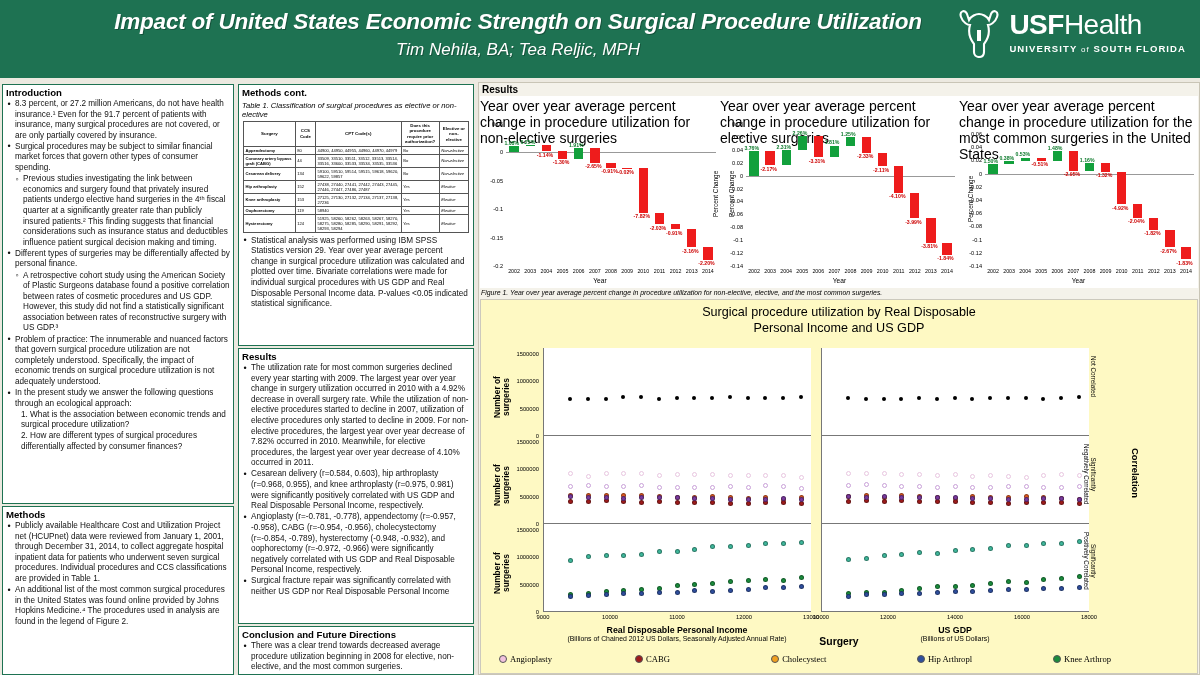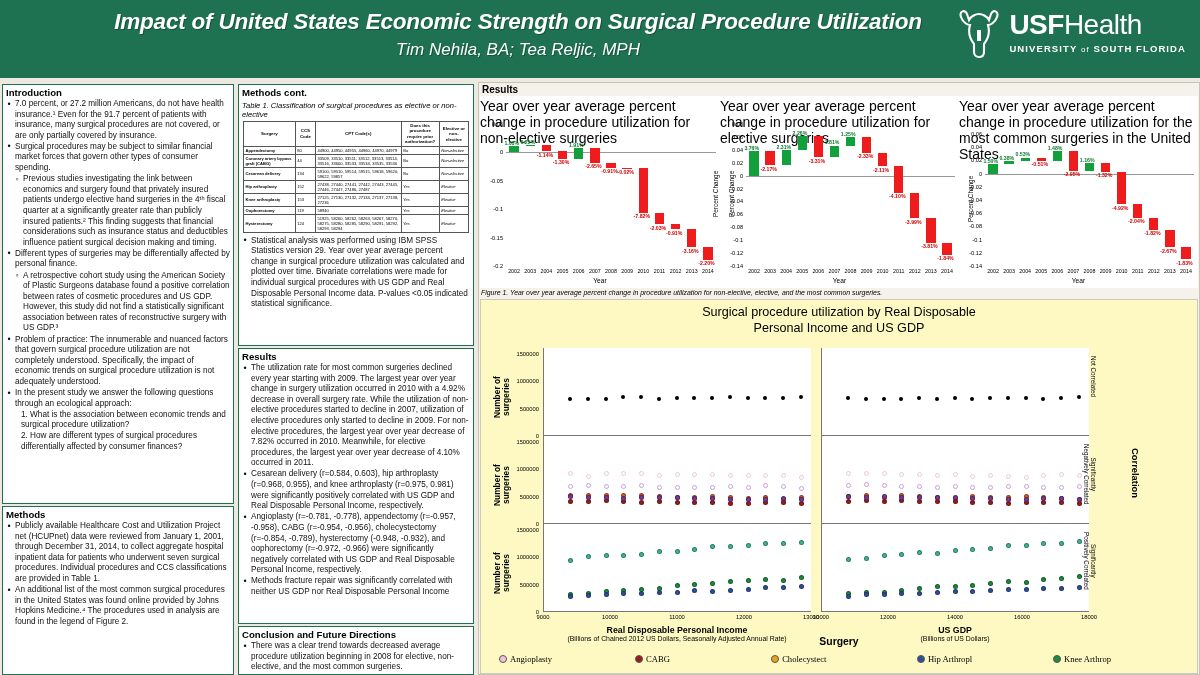--- a/index.html
+++ b/index.html
@@ -215,21 +215,21 @@
         <span class="of">of</span>
         <span>SOUTH FLORIDA</span>
       </div>
     </div>
   </div>
 </div>
 
 <div class="panel" id="p-intro" style="left:2px;top:84px;width:232px;height:420px;">
   <h2>Introduction</h2>
   <ul class="bl" id="intro-list">
-      <li class="bl-item b">7.0 percent, or 27.2 million Americans, do not have health insurance.¹ Even for the 91.7 percent of patients with insurance, many surgical procedures are not covered, or are only partially covered by insurance.</li>
+      <li class="bl-item b">8.3 percent, or 27.2 million Americans, do not have health insurance.¹ Even for the 91.7 percent of patients with insurance, many surgical procedures are not covered, or are only partially covered by insurance.</li>
       <li class="bl-item b">Surgical procedures may be subject to similar financial market forces that govern other types of consumer spending.</li>
       <li class="bl-item o sub">Previous studies investigating the link between economics and surgery found that privately insured patients undergo elective hand surgeries in the 4ᵗʰ fiscal quarter at a significantly greater rate than publicly insured patients.² This finding suggests that financial considerations such as insurance status and deductibles influence patient surgical decision making and timing.</li>
       <li class="bl-item b">Different types of surgeries may be differentially affected by personal finance.</li>
       <li class="bl-item o sub">A retrospective cohort study using the American Society of Plastic Surgeons database found a positive correlation between rates of cosmetic procedures and US GDP. However, this study did not find a statistically significant association between rates of reconstructive surgery with US GDP.³</li>
       <li class="bl-item b">Problem of practice: The innumerable and nuanced factors that govern surgical procedure utilization are not completely understood. Specifically, the impact of economic trends on surgical procedure utilization is not adequately understood.</li>
       <li class="bl-item b">In the present study we answer the following questions through an ecological approach:</li>
       <li class="bl-item num">1. What is the association between economic trends and surgical procedure utilization?</li>
       <li class="bl-item num">2. How are different types of surgical procedures differentially affected by consumer finances?</li>
     </ul>
 </div>
@@ -318,21 +318,21 @@
       <li class="bl-item b">Statistical analysis was performed using IBM SPSS Statistics version 29. Year over year average percent change in surgical procedure utilization was calculated and plotted over time. Bivariate correlations were made for individual surgical procedures with US GDP and Real Disposable Personal Income data. P-values &lt;0.05 indicated statistical significance.</li>
     </ul>
 </div>
 
 <div class="panel" id="p-results-text" style="left:238px;top:348px;width:236px;height:276px;">
   <h2>Results</h2>
   <ul class="bl" id="resultstext-list">
       <li class="bl-item b">The utilization rate for most common surgeries declined every year starting with 2009. The largest year over year change in surgery utilization occurred in 2010 with a 4.92% decrease in overall surgery rate. While the utilization of non-elective procedures started to decline in 2007, utilization of elective procedures only started to decline in 2009. For non-elective procedures, the largest year over year decrease of 7.82% occurred in 2010. Meanwhile, for elective procedures, the largest year over year decrease of 4.10% occurred in 2011.</li>
       <li class="bl-item b">Cesarean delivery (r=0.584, 0.603), hip arthroplasty (r=0.968, 0.955), and knee arthroplasty (r=0.975, 0.981) were significantly positively correlated with US GDP and Real Disposable Personal Income, respectively.</li>
       <li class="bl-item b">Angioplasty (r=-0.781, -0.778), appendectomy (r=-0.957, -0.958), CABG (r=-0.954, -0.956), cholecystectomy (r=-0.854, -0.789), hysterectomy (-0.948, -0.932), and oophorectomy (r=-0.972, -0.966) were significantly negatively correlated with US GDP and Real Disposable Personal Income, respectively.</li>
-      <li class="bl-item b">Methods fracture repair was significantly correlated with neither US GDP nor Real Disposable Personal Income</li>
+      <li class="bl-item b">Surgical fracture repair was significantly correlated with neither US GDP nor Real Disposable Personal Income</li>
     </ul>
 </div>
 
 <div class="panel" id="p-conclusion" style="left:238px;top:626px;width:236px;height:49px;">
   <h2>Conclusion and Future Directions</h2>
   <ul class="bl" id="conclusion-list">
       <li class="bl-item b">There was a clear trend towards decreased average procedure utilization beginning in 2008 for elective, non-elective, and the most common surgeries.</li>
     </ul>
 </div>
 

